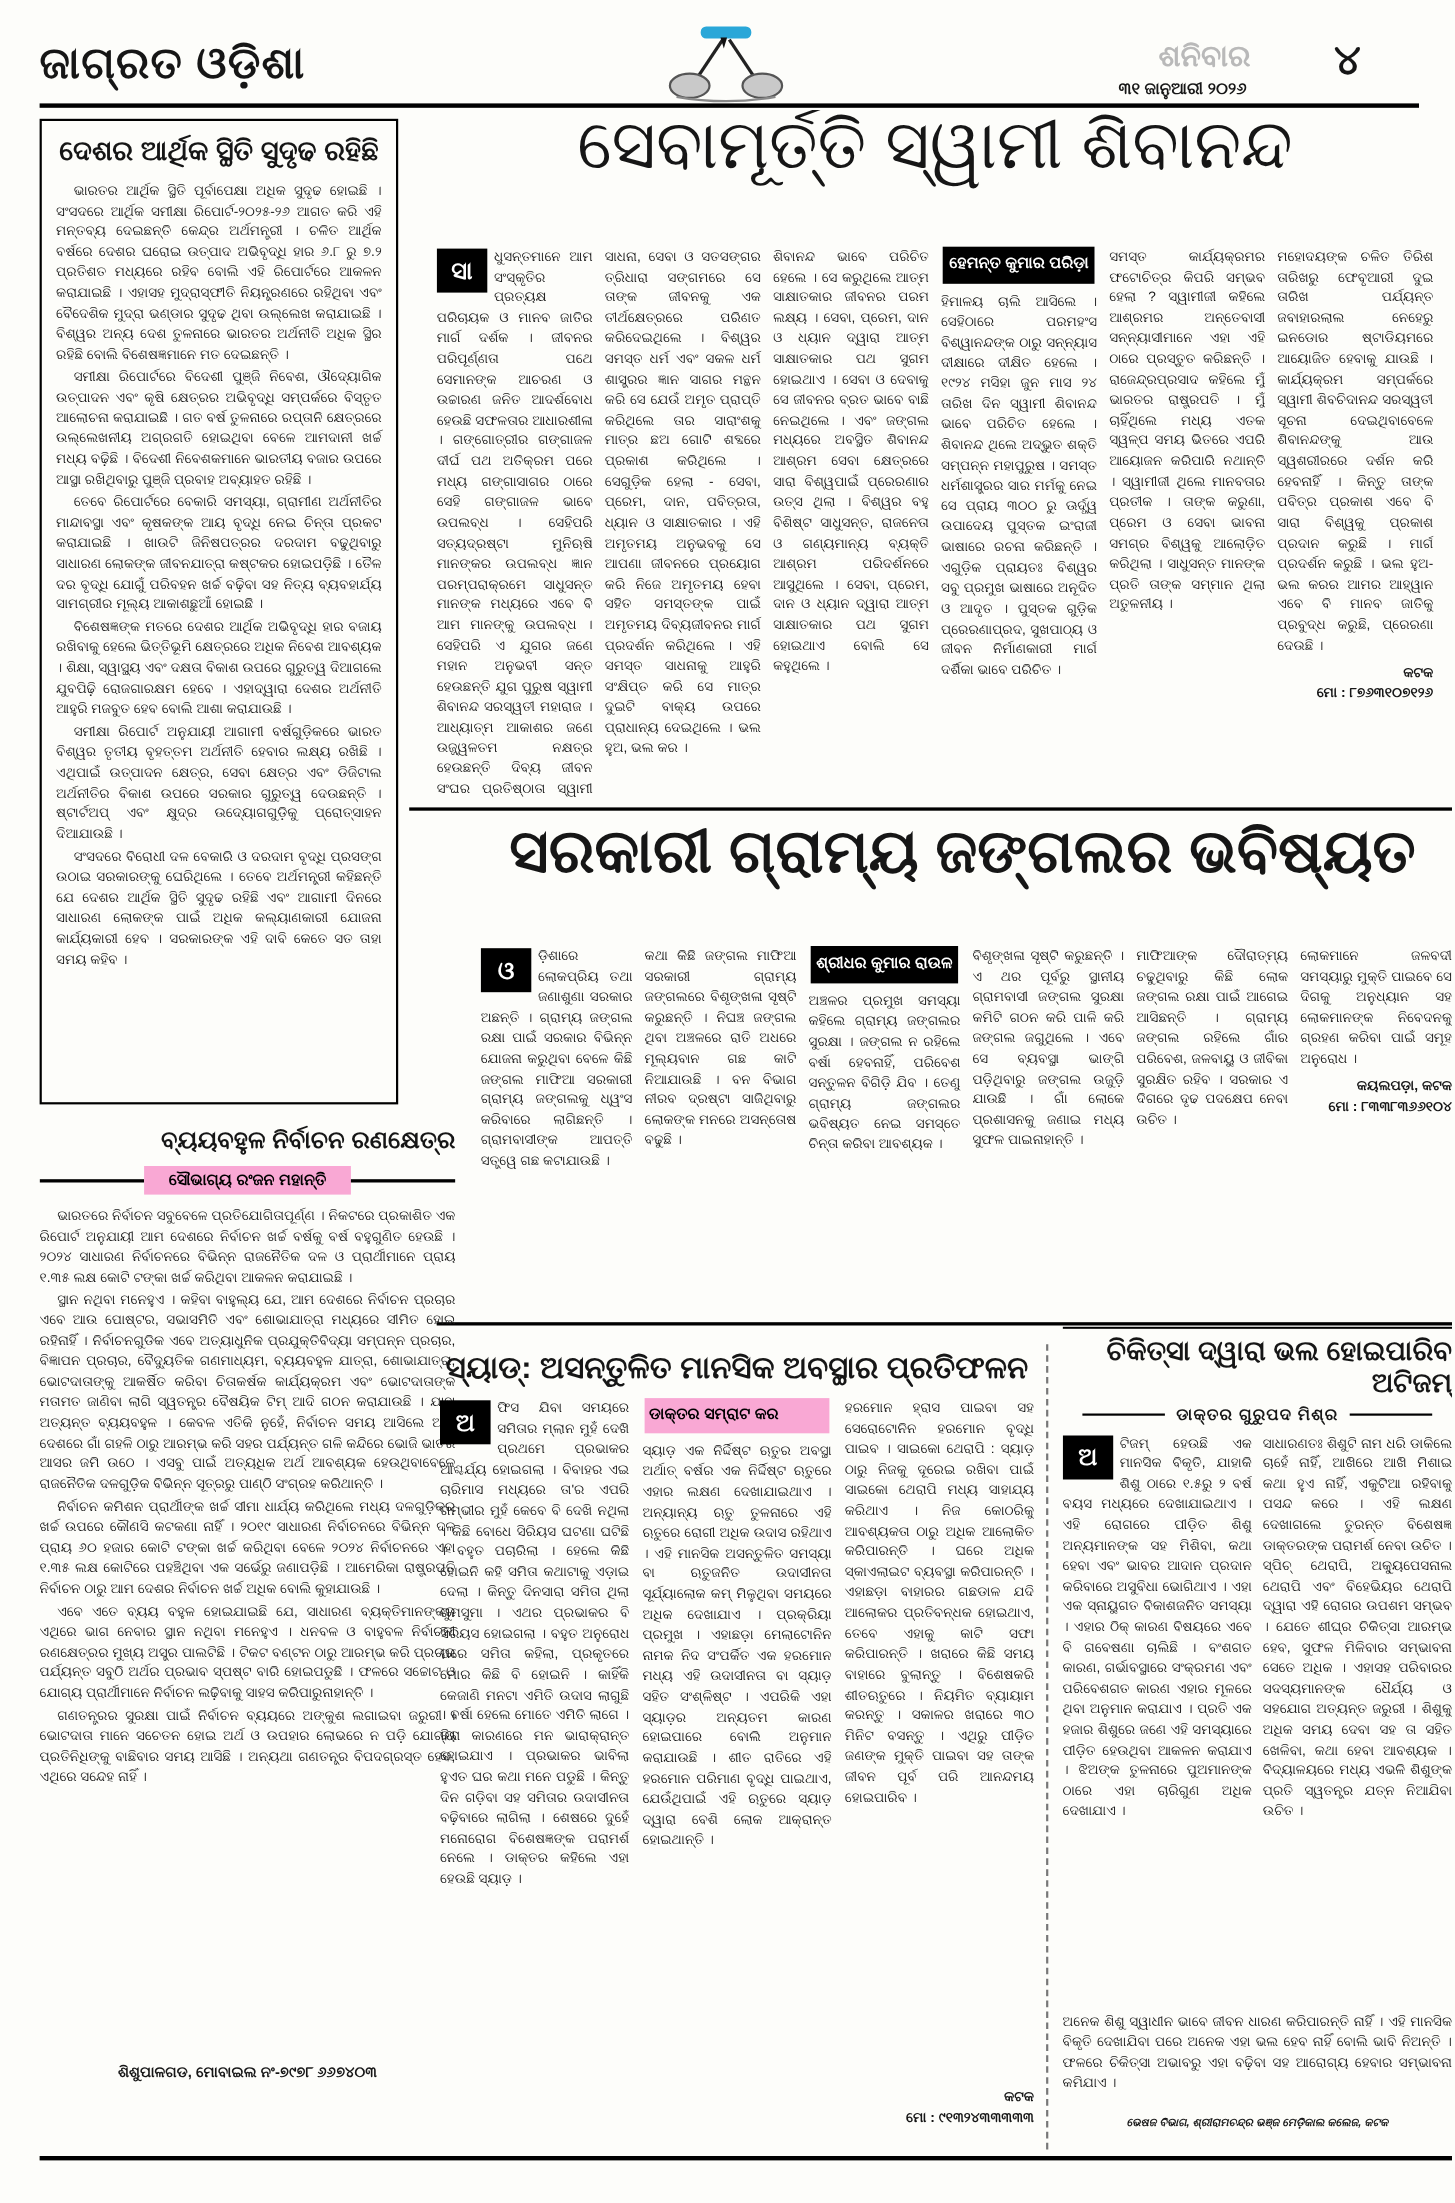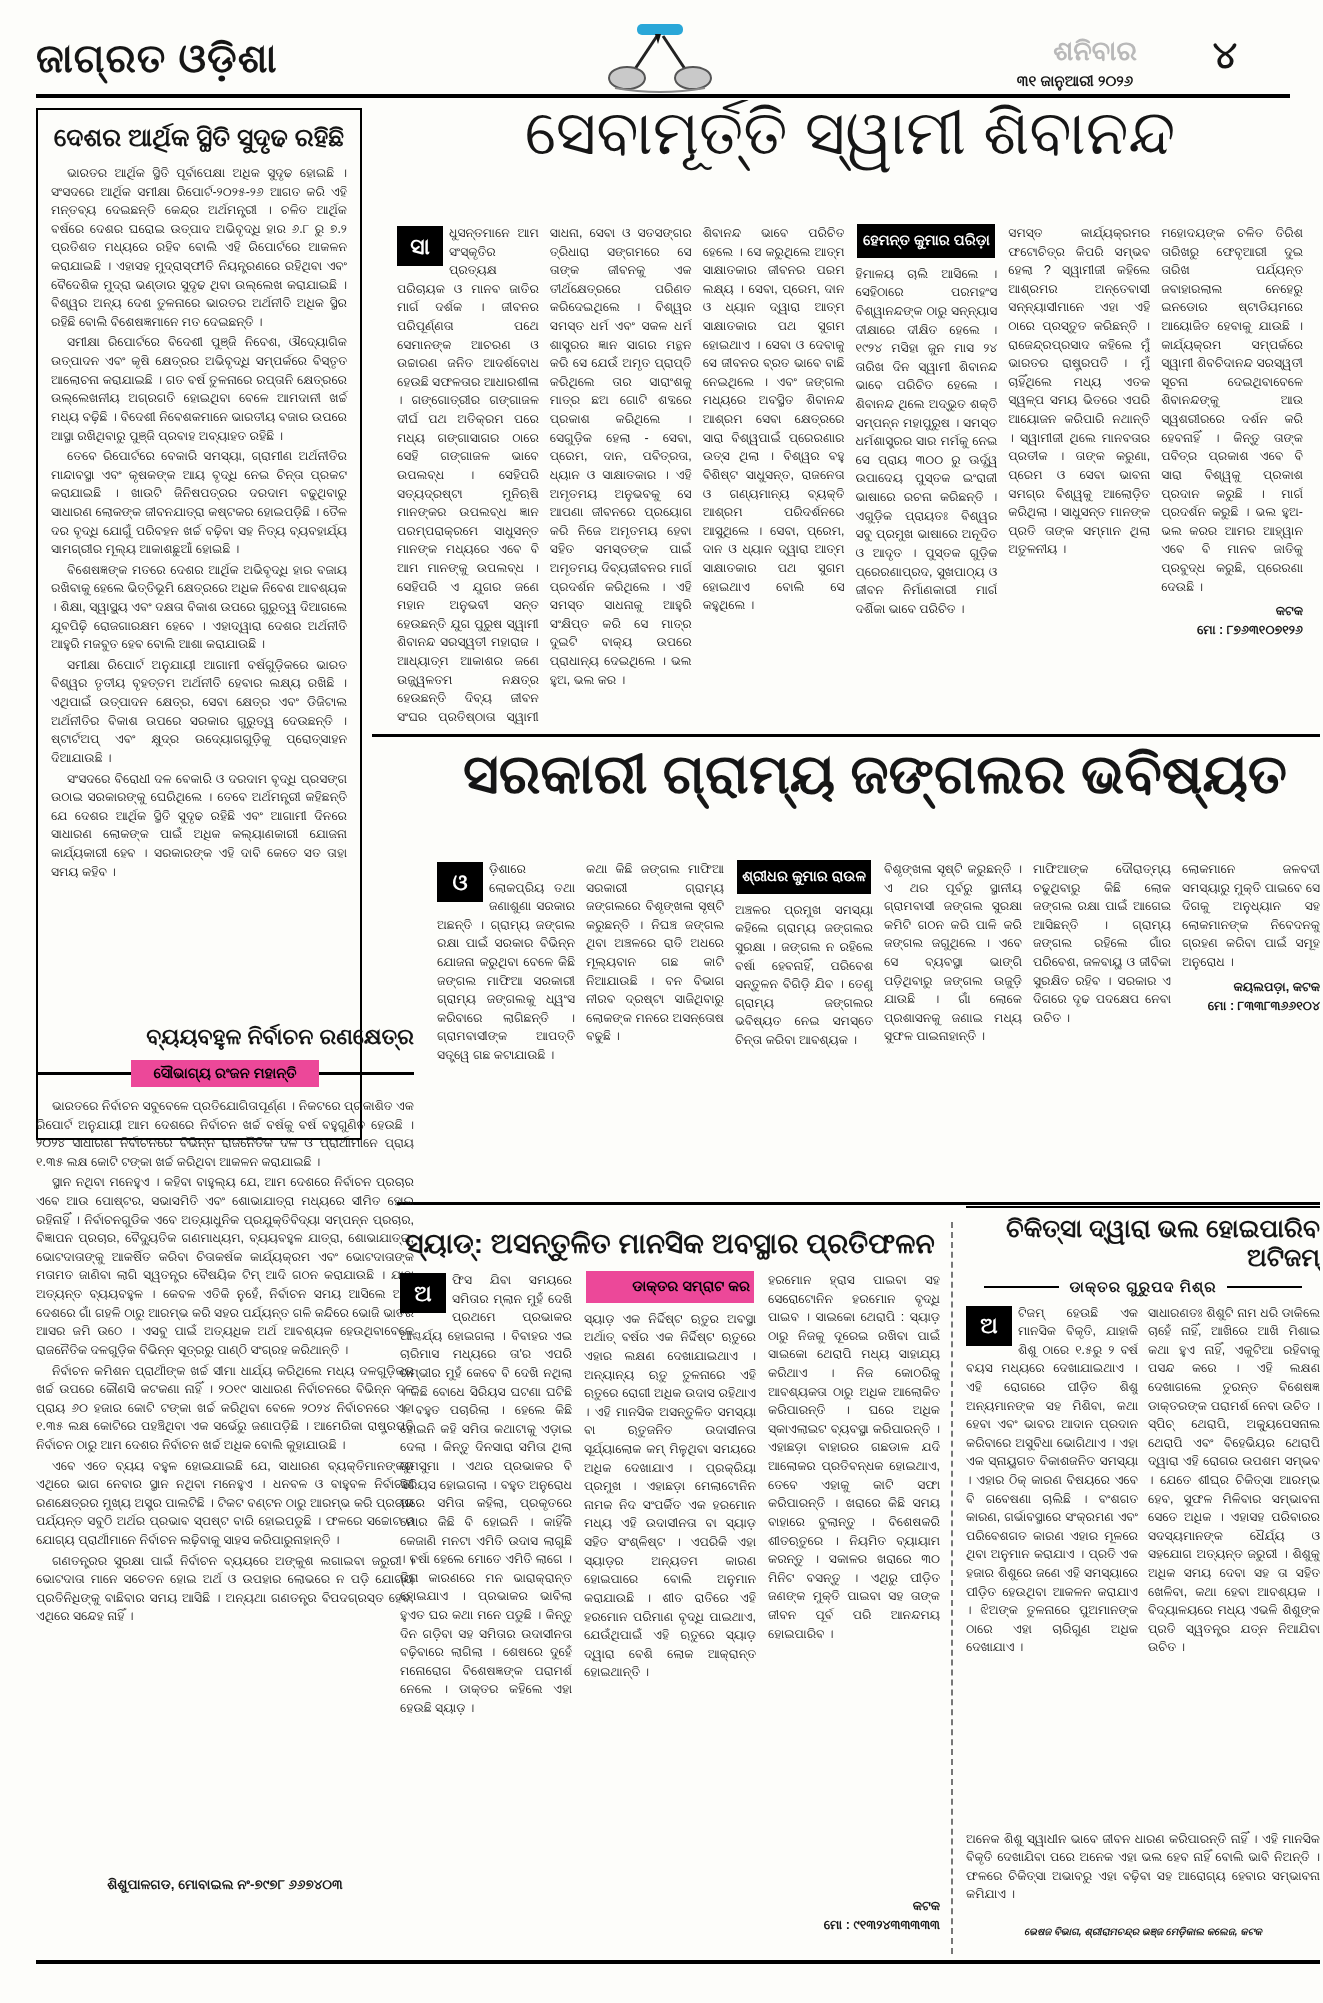--- a/index.html
+++ b/index.html
@@ -16,25 +16,25 @@
   .rule{background:#000;}
   
   .bodytxt{font-size:12.4px;line-height:1.5;text-align:justify;}
   .bodytxt p{margin:0 0 2px 0;text-indent:16px;}
   .cols{display:flex;}
   .col{flex:1;overflow:hidden;font-size:12.4px;line-height:1.5;text-align:justify;}
   .dropcap{float:left;width:46px;height:40px;background:#000;color:#fff;font-size:22px;font-weight:bold;
            display:flex;align-items:center;justify-content:center;margin:2px 6px 2px 0;}
   .byline-black{display:block;background:#000;color:#fff;font-size:14.5px;font-weight:bold;
                 text-align:center;padding:6px 4px;margin:0 2px 7px 2px;}
-  .byline-gray{display:block;background:#ec4899;color:#000;font-size:14.5px;font-weight:bold;
-               text-align:right;padding:5px 4px;margin:0 2px 7px 2px;}
+  .byline-gray{display:block;background:#f9a8d4;color:#000;font-size:14.5px;font-weight:bold;
+               text-align:left;padding:5px 4px;margin:0 2px 7px 2px;}
   .sig{margin-top:6px;text-align:right;font-weight:bold;font-size:12.6px;line-height:1.5;}
   
-  .econ-box{left:36px;top:108px;width:326px;height:1032px;border:2px solid #000;
+  .econ-box{left:36px;top:108px;width:326px;height:896px;border:2px solid #000;
             padding:10px 13px;box-sizing:border-box;overflow:hidden;}
   .econ-head{font-size:25px;font-weight:800;text-align:center;margin:2px 0 12px 0;line-height:1.2;}
   
   .main-head{left:400px;top:100px;width:900px;height:112px;font-size:62px;font-weight:400;
              text-align:center;line-height:1.05;overflow:hidden;}
   .main-body{left:397px;top:224px;width:906px;height:502px;gap:11px;overflow:hidden;}
   
   .forest-head{left:440px;top:744px;width:870px;height:108px;font-size:55px;font-weight:800;
                text-align:center;line-height:1.1;overflow:hidden;}
   .forest-body{left:437px;top:860px;width:883px;height:296px;gap:11px;overflow:hidden;}

